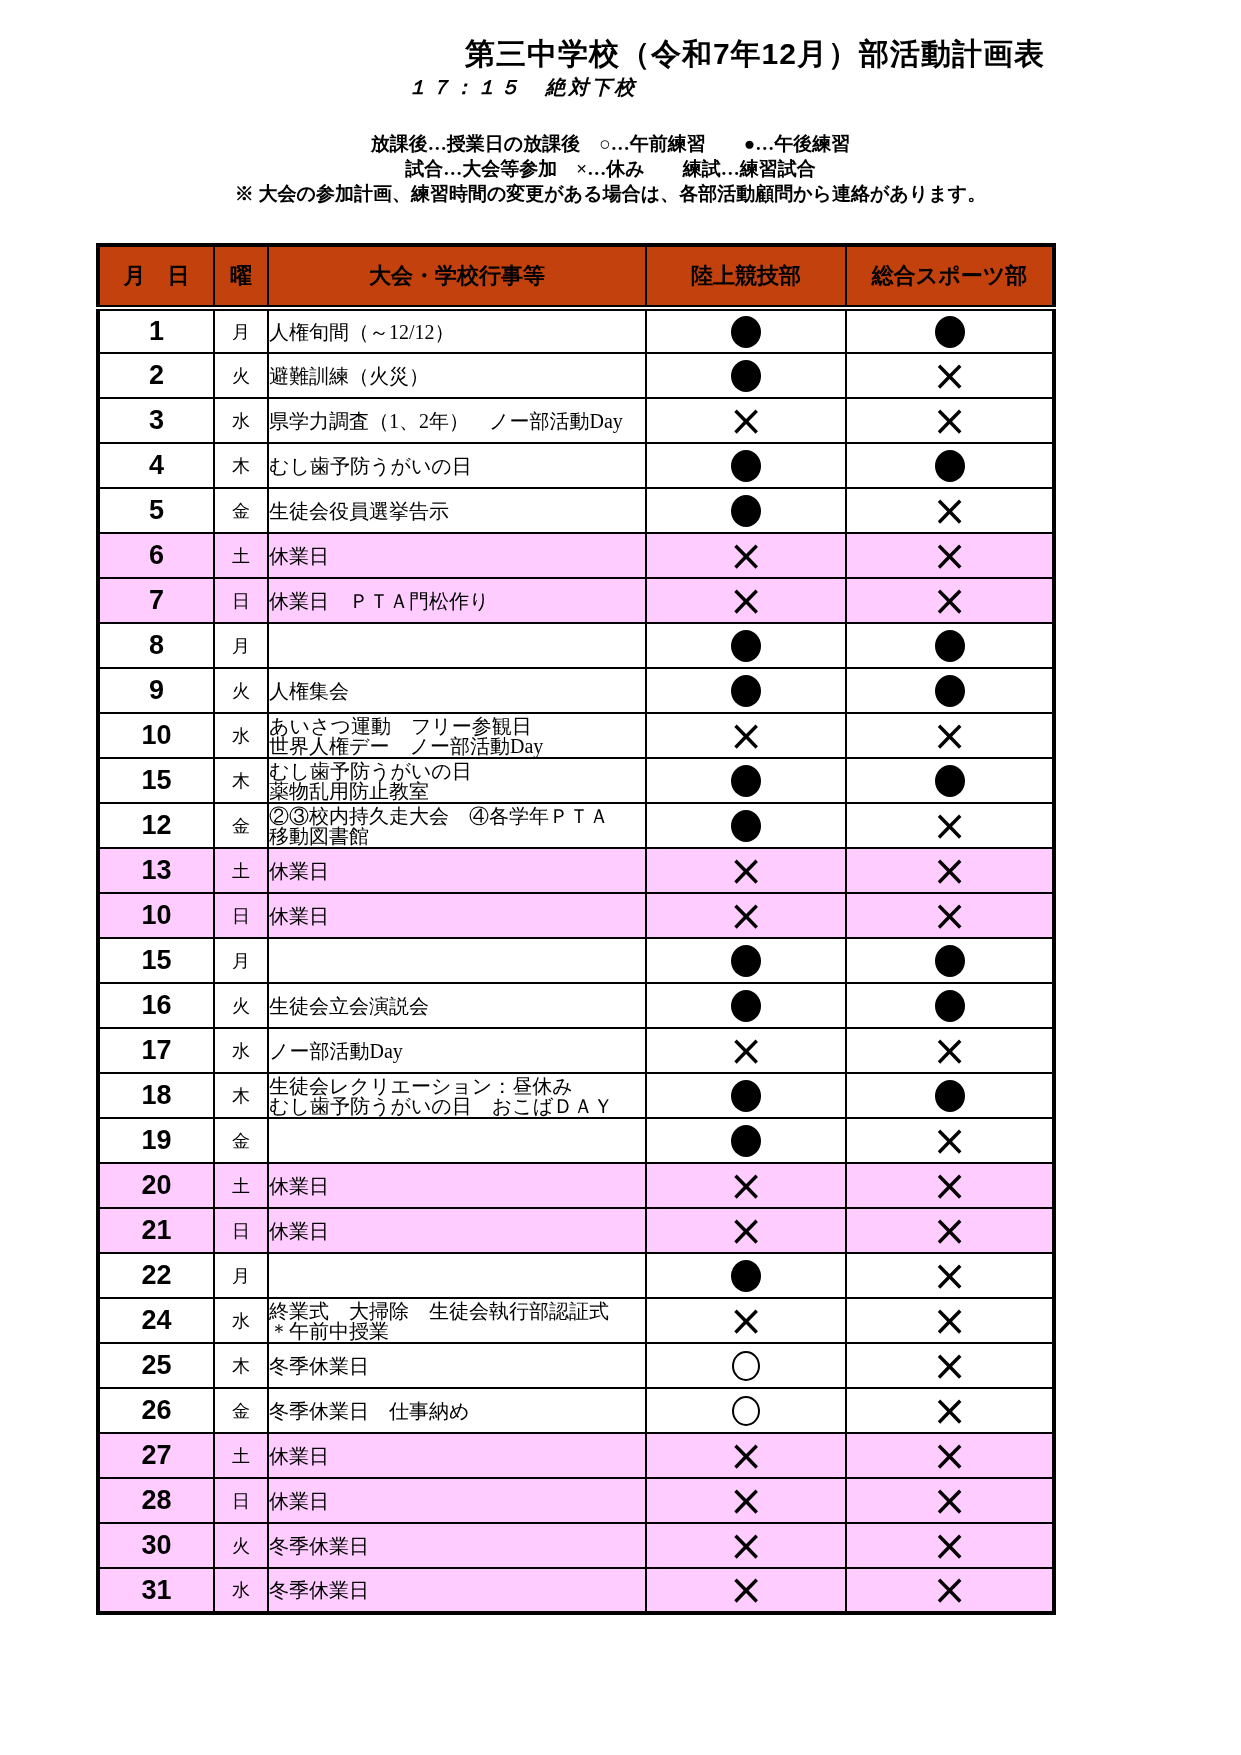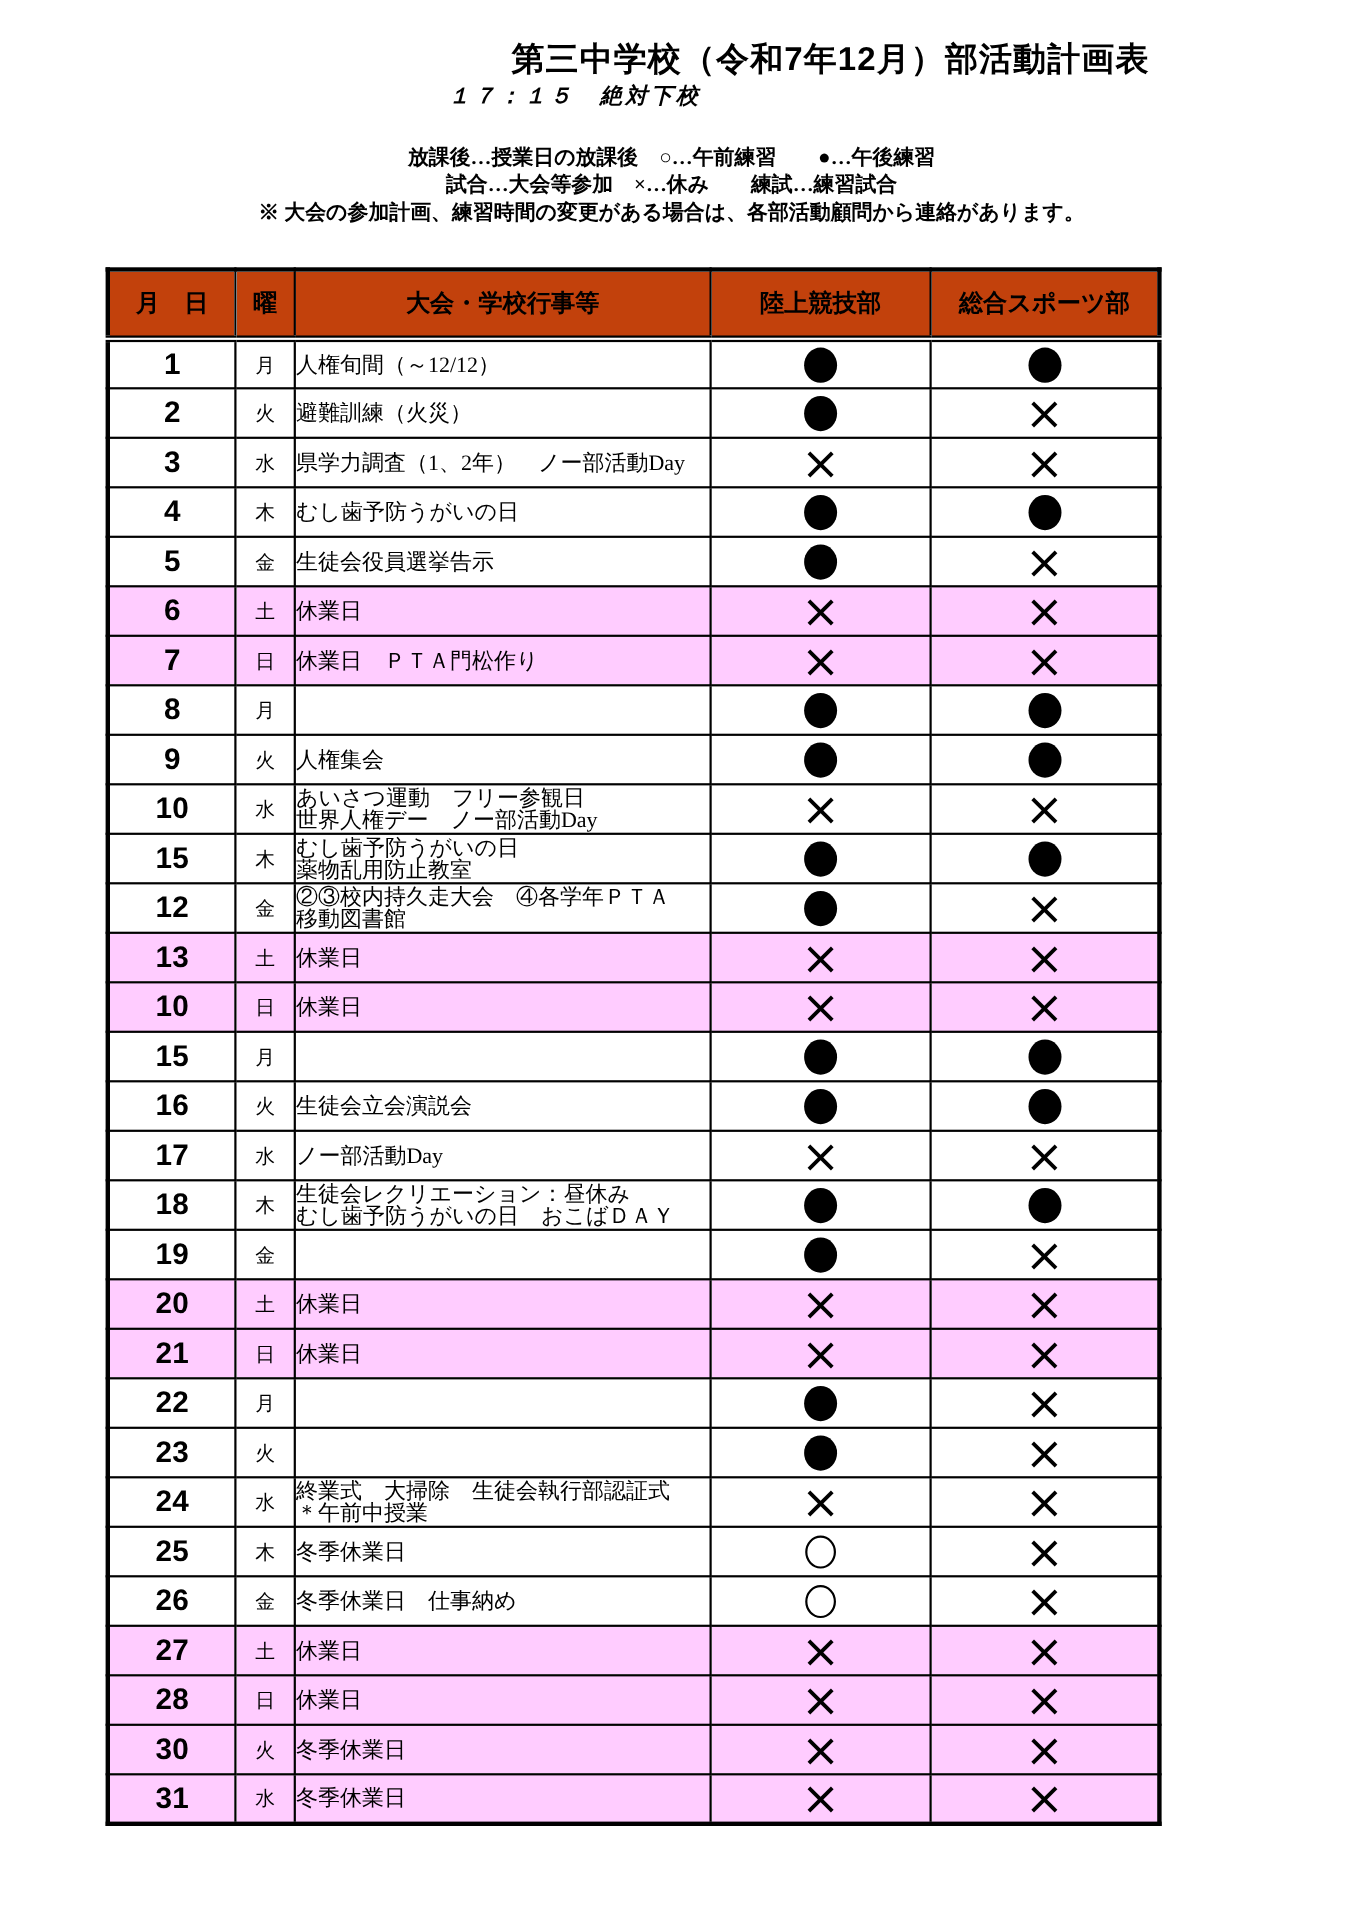--- a/index.html
+++ b/index.html
@@ -274,27 +274,20 @@
         <td class="sym"><span class="cross">×</span></td>
       </tr>
       <tr>
         <td class="day">22</td>
         <td class="weekday">月</td>
         <td class="events"></td>
         <td class="sym"><span class="dot"></span></td>
         <td class="sym"><span class="cross">×</span></td>
       </tr>
       <tr>
-        <td class="day">23</td>
-        <td class="weekday">火</td>
-        <td class="events"></td>
-        <td class="sym"><span class="dot"></span></td>
-        <td class="sym"><span class="cross">×</span></td>
-      </tr>
-      <tr>
         <td class="day">24</td>
         <td class="weekday">水</td>
         <td class="events">
           <div>終業式　大掃除　生徒会執行部認証式</div>
           <div>＊午前中授業</div>
         </td>
         <td class="sym"><span class="cross">×</span></td>
         <td class="sym"><span class="cross">×</span></td>
       </tr>
       <tr>

